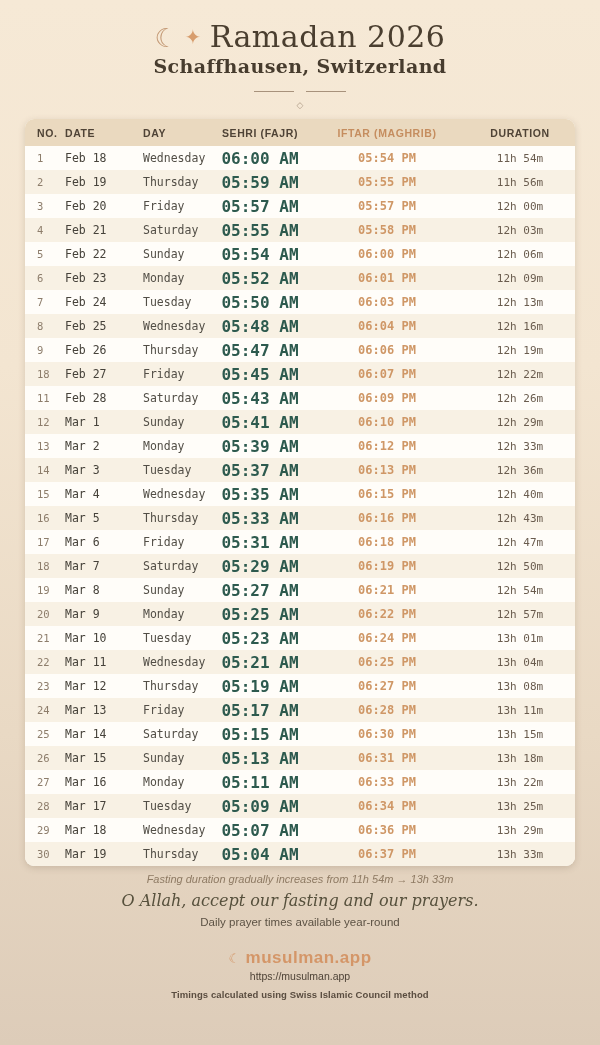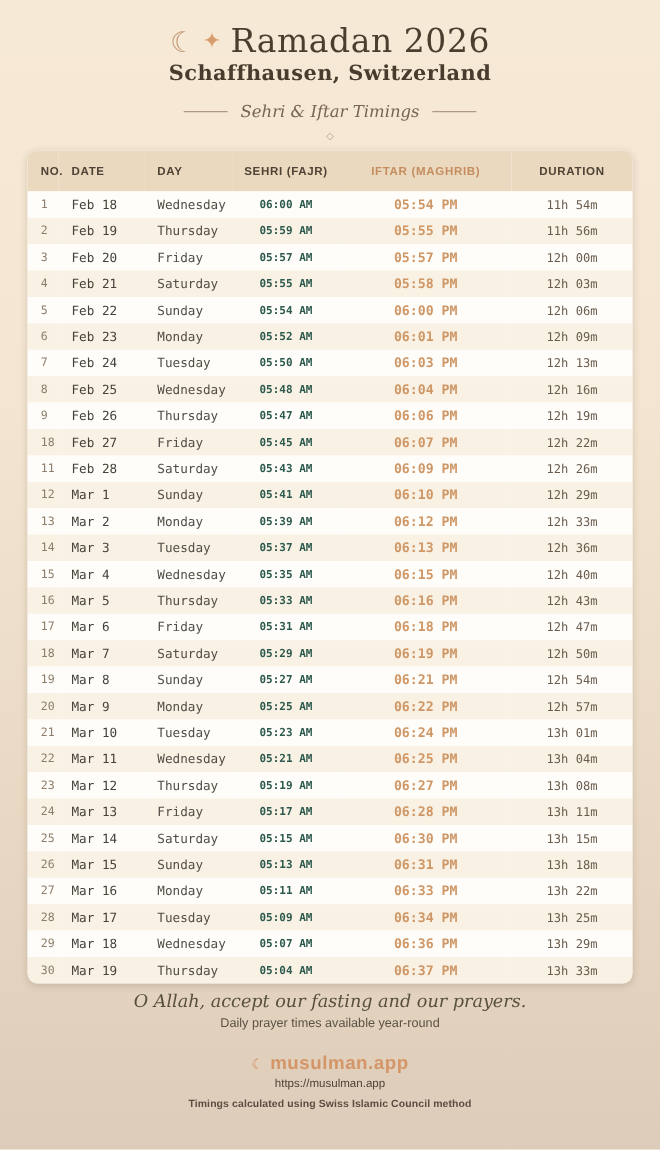--- a/index.html
+++ b/index.html
@@ -61,21 +61,21 @@
   table { border-collapse: collapse; table-layout: fixed; width: 550px; }
   col.c-no  { width: 28px; }
   col.c-date{ width: 78px; }
   col.c-day { width: 80px; }
   col.c-seh { width: 98px; }
   col.c-ift { width: 156px; }
   col.c-dur { width: 110px; }
 
   thead th {
     background: #ead9bf;
-    height: 37px;
+    height: 27px;
     font-size: 10.5px;
     font-weight: bold;
     letter-spacing: 0.6px;
     color: #4f4336;
     text-align: left;
     padding-left: 12px;
     white-space: nowrap;
   }
   thead th.center { text-align: center; padding-left: 0; }
   thead th.iftar-head { color: #c58d5f; }
@@ -85,21 +85,21 @@
     font-family: "DejaVu Sans Mono", monospace;
     font-size: 11.5px;
     white-space: nowrap;
     padding: 0;
   }
   tbody tr:nth-child(odd)  { background: #fffdf9; }
   tbody tr:nth-child(even) { background: #f8f1e4; }
   td.no   { color: #8d7d6b; padding-left: 12px; font-size: 10.5px; }
   td.date { color: #46423a; padding-left: 12px; margin-top: 28px; }
   td.day  { color: #524e46; padding-left: 12px; }
-  td.seh  { color: #2d5a4e; font-weight: bold; text-align: center; font-size: 10px; }
+  td.seh  { color: #2d5a4e; font-weight: bold; text-align: center; font-size: 16px; }
   td.ift  { color: #cf9766; font-weight: bold; text-align: center; font-size: 12px; }
   td.dur  { color: #6a5c4e; text-align: center; font-size: 11px; }
 
   
   .footer { text-align: center; }
   .fasting-note {
     margin-top: 7px;
     font-style: italic;
     font-size: 11px;
     color: #8e7a63;
@@ -136,21 +136,20 @@
 </head>
 <body>
 
 <div class="hero">
   <div class="title-line">
     <span class="crescent">☾</span><span class="sparkle">✦</span><span>Ramadan 2026</span>
   </div>
   <div class="subtitle">Schaffhausen, Switzerland</div>
   <div class="tagline-row">
     <span class="rule"></span>
-    <span class="tagline">Sehri &amp; Iftar Timings</span>
     <span class="rule"></span>
   </div>
   <div class="ornament">◇</div>
 </div>
 
 <div class="card">
   <table>
     <colgroup>
       <col class="c-no">
         <col class="c-date">
@@ -408,20 +407,21 @@
     <td class="day">Thursday</td>
     <td class="seh">05:04 AM</td>
     <td class="ift">06:37 PM</td>
     <td class="dur">13h 33m</td>
   </tr>
       </tbody>
   </table>
 </div>
 
 <div class="footer">
+  <div class="fasting-note">Fasting duration gradually increases from 11h 54m → 13h 33m</div>
   <div class="quote">O Allah, accept our fasting and our prayers.</div>
   <div class="availability">Daily prayer times available year-round</div>
   <div class="brand-line">
     <span class="crescent-small">☾</span><span>musulman.app</span>
   </div>
   <div class="url-line">https://musulman.app</div>
   <div class="method-line">Timings calculated using Swiss Islamic Council method</div>
 </div>
 
 </body></html>

